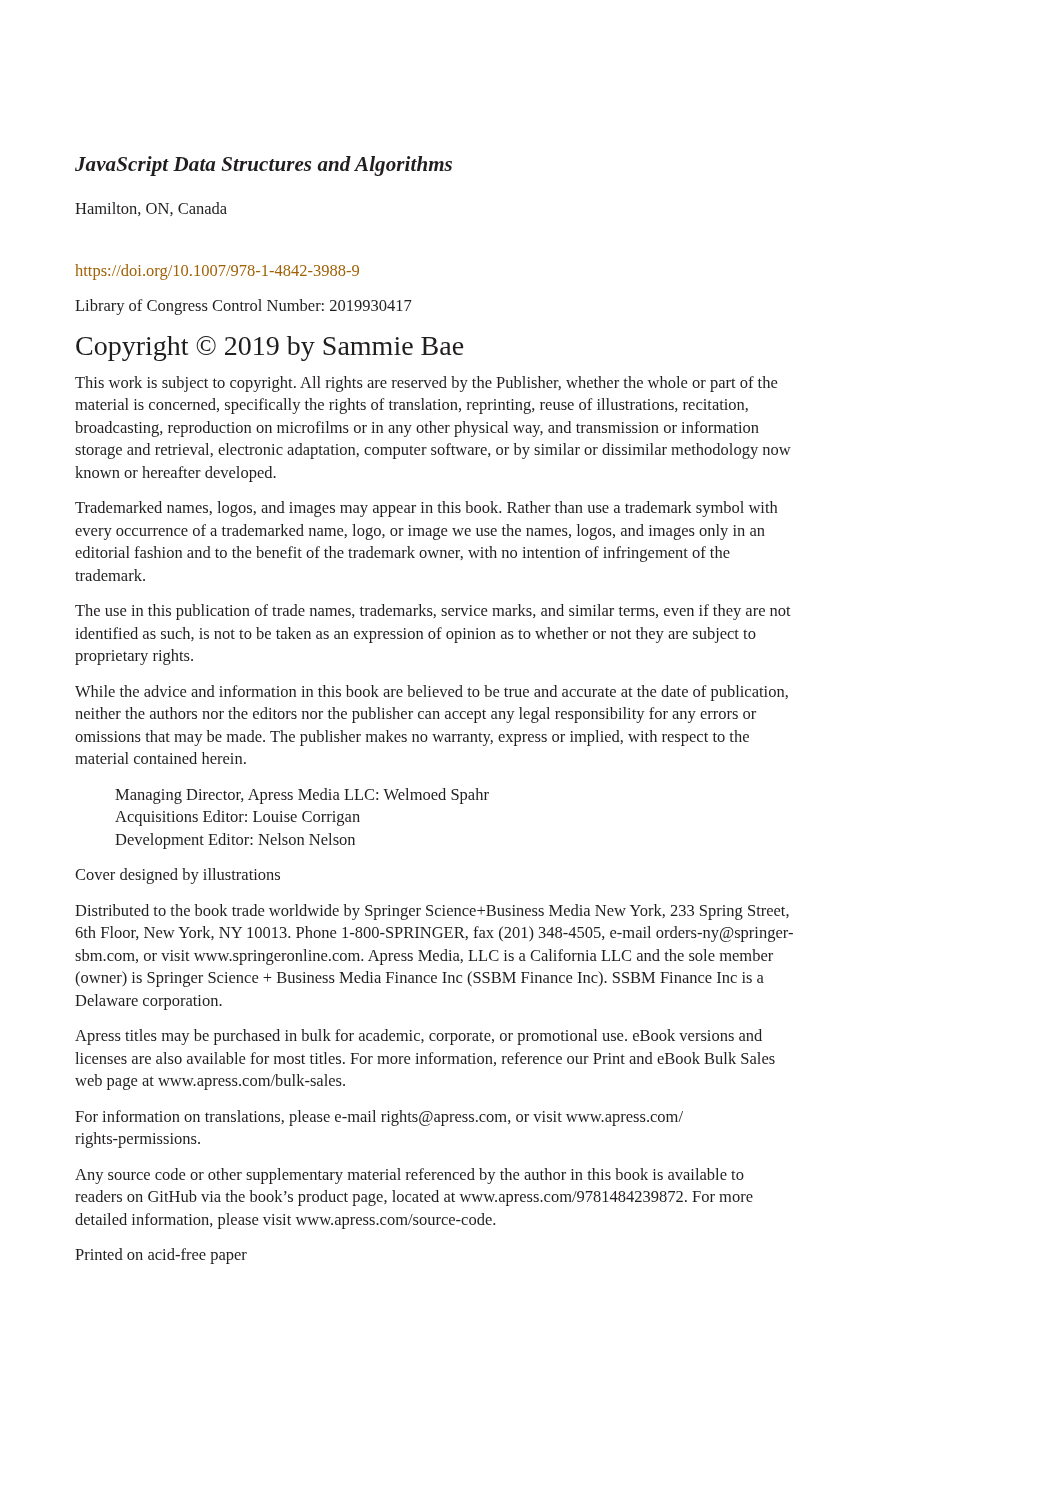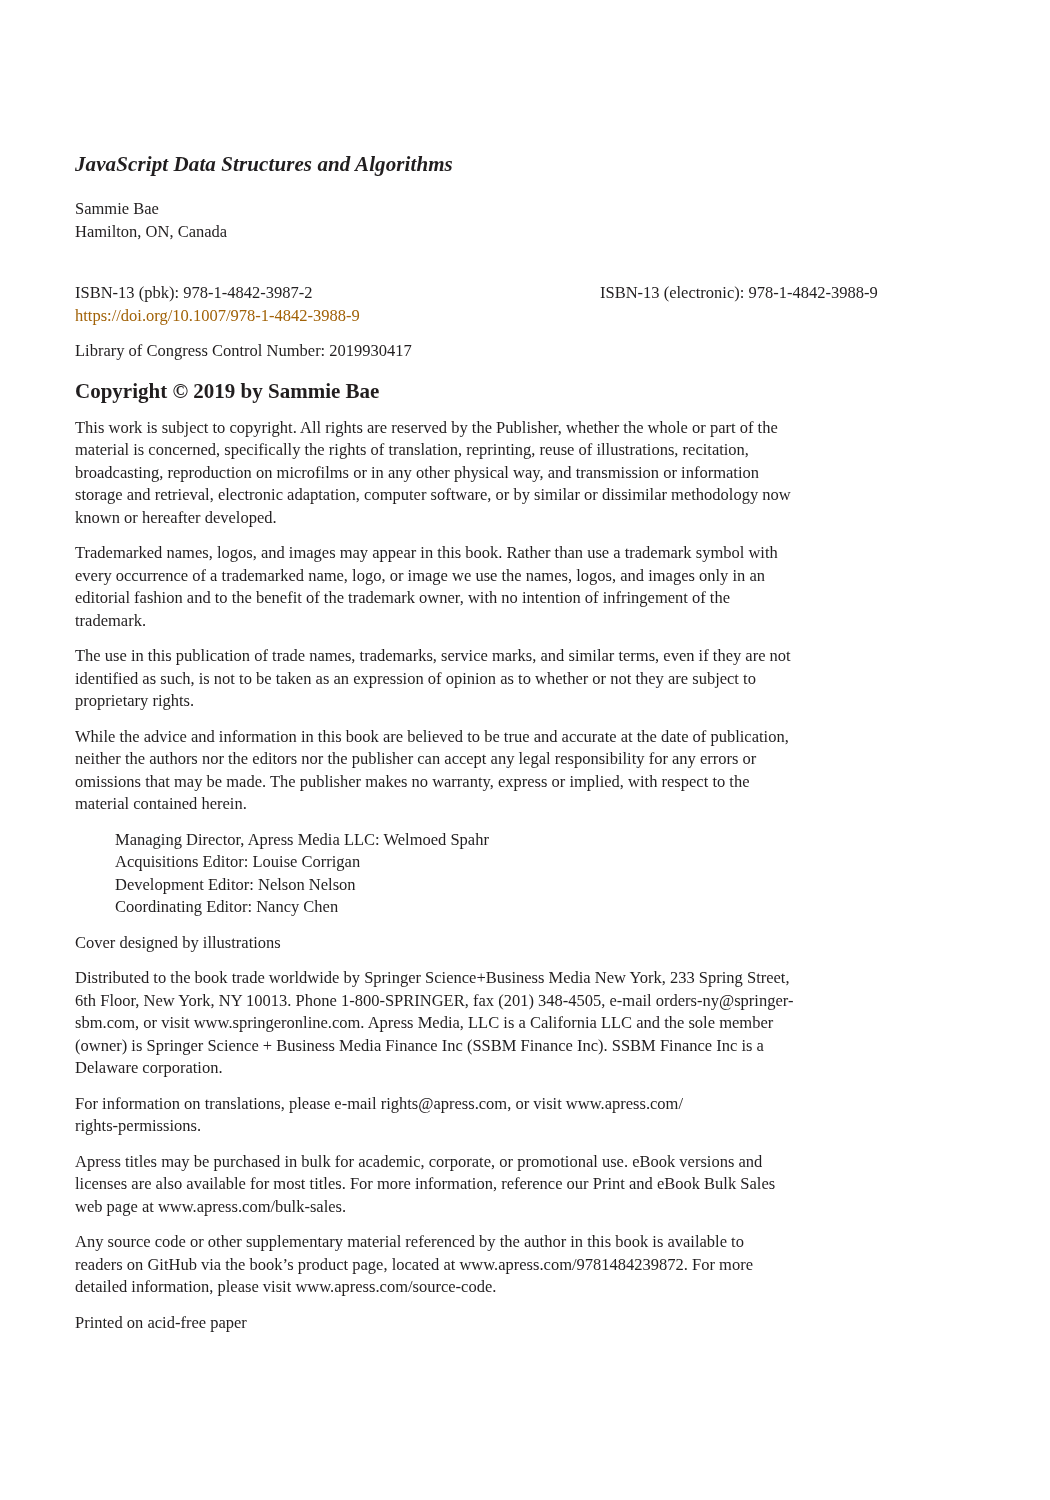--- a/index.html
+++ b/index.html
@@ -46,47 +46,41 @@
   .doi-link {
     color: #a16207;
     text-decoration: none;
     display: inline-block;
   }
   .para {
     white-space: pre-line;
     margin: 0 0 13px 0;
   }
   .copyright-heading {
-    font-size: 21px;
+    font-size: 28px;
     line-height: 24px;
     margin: 16px 0 14px 0;
-    font-weight: bold;
   }
   .editors-block {
     padding-left: 40px;
     margin: 0 0 13px 0;
   }
 </style>
 </head>
 <body>
 
 <div class="page">
 
   <h1 class="book-title">JavaScript Data Structures and Algorithms</h1>
 
   <div class="author-block">
-    <div class="body-line">Sammie Bae</div>
     <div class="body-line">Hamilton, ON, Canada</div>
   </div>
 
   <div class="isbn-block">
-    <div class="isbn-row">
-      <span class="isbn-left">ISBN-13 (pbk): 978-1-4842-3987-2</span>
-      <span>ISBN-13 (electronic): 978-1-4842-3988-9</span>
-    </div>
     <div class="body-line">
       <a class="doi-link" href="#">https://doi.org/10.1007/978-1-4842-3988-9</a>
     </div>
   </div>
 
   <p class="para">Library of Congress Control Number: 2019930417</p>
 
   <div class="copyright-heading">Copyright © 2019 by Sammie Bae</div>
 
   <p class="para">This work is subject to copyright. All rights are reserved by the Publisher, whether the whole or part of the
@@ -106,37 +100,36 @@
 
   <p class="para">While the advice and information in this book are believed to be true and accurate at the date of publication,
 neither the authors nor the editors nor the publisher can accept any legal responsibility for any errors or
 omissions that may be made. The publisher makes no warranty, express or implied, with respect to the
 material contained herein.</p>
 
   <div class="editors-block">
     <div class="editor-line">Managing Director, Apress Media LLC: Welmoed Spahr</div>
     <div class="editor-line">Acquisitions Editor: Louise Corrigan</div>
     <div class="editor-line">Development Editor: Nelson Nelson</div>
-    <div class="editor-line">Coordinating Editor: Nancy Chen</div>
   </div>
 
   <p class="para">Cover designed by illustrations</p>
 
   <p class="para">Distributed to the book trade worldwide by Springer Science+Business Media New York, 233 Spring Street,
 6th Floor, New York, NY 10013. Phone 1-800-SPRINGER, fax (201) 348-4505, e-mail orders-ny@springer-
 sbm.com, or visit www.springeronline.com. Apress Media, LLC is a California LLC and the sole member
 (owner) is Springer Science + Business Media Finance Inc (SSBM Finance Inc). SSBM Finance Inc is a
 Delaware corporation.</p>
 
-  <p class="para">For information on translations, please e-mail rights@apress.com, or visit www.apress.com/
-rights-permissions.</p>
-
   <p class="para">Apress titles may be purchased in bulk for academic, corporate, or promotional use. eBook versions and
 licenses are also available for most titles. For more information, reference our Print and eBook Bulk Sales
 web page at www.apress.com/bulk-sales.</p>
+
+  <p class="para">For information on translations, please e-mail rights@apress.com, or visit www.apress.com/
+rights-permissions.</p>
 
   <p class="para">Any source code or other supplementary material referenced by the author in this book is available to
 readers on GitHub via the book’s product page, located at www.apress.com/9781484239872. For more
 detailed information, please visit www.apress.com/source-code.</p>
 
   <p class="para">Printed on acid-free paper</p>
 
 </div>
 
 </body></html>

